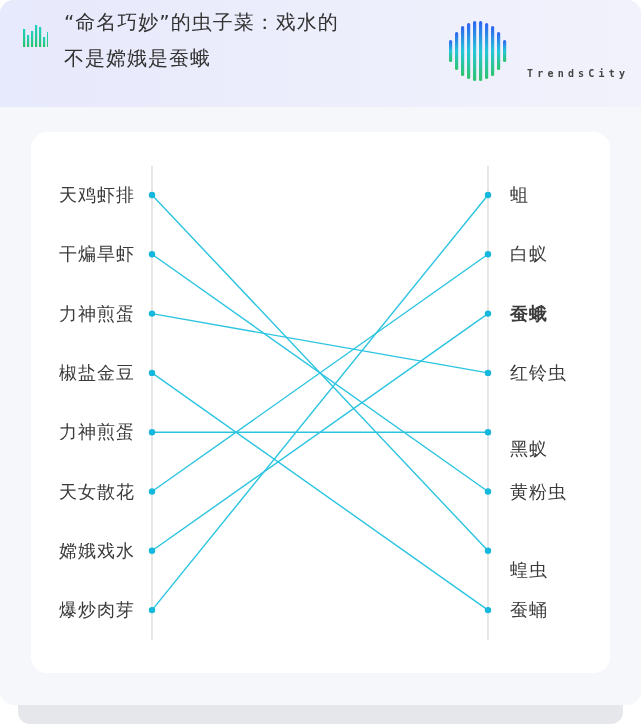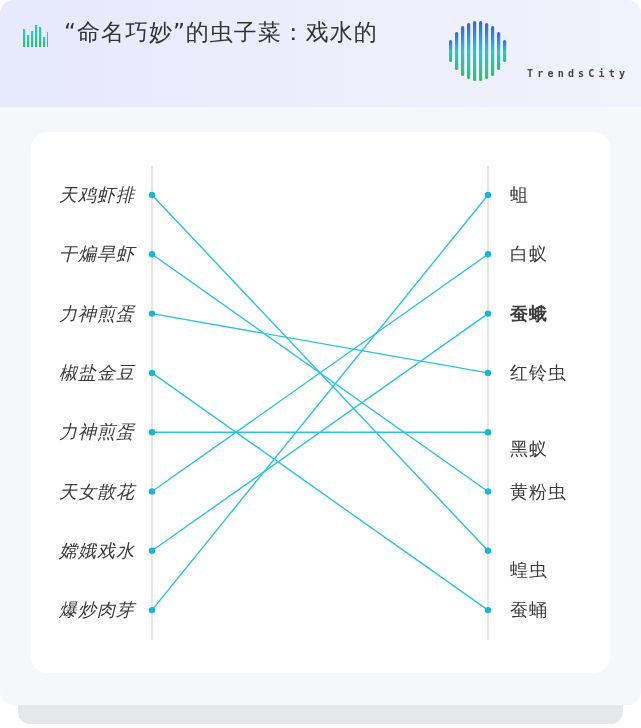--- a/index.html
+++ b/index.html
@@ -44,23 +44,23 @@
     .header-icon {
       position: absolute;
       left: 22px;
       top: 23px;
       width: 26px;
       height: 26px;
     }
     .title {
       position: absolute;
       left: 64px;
-      top: 14px;
+      top: 4px;
       width: 370px;
-      font-size: 23px;
+      font-size: 20px;
       line-height: 36px;
       color: #333333;
       letter-spacing: 1px;
     }
     .logo {
       position: absolute;
       left: 447px;
       top: 18px;
       width: 180px;
       height: 70px;
@@ -110,21 +110,20 @@
       position: absolute;
       font-size: 18px;
       line-height: 22px;
       color: #3a3a3a;
       white-space: nowrap;
       letter-spacing: 1px;
     }
     .label-left {
       left: 59px;
       width: 80px;
-      font-style: italic;
     }
     .label-right {
       left: 510px;
     }
   </style>
 </head>
 <body>
 
 <div class="shadow-strip"></div>
 
@@ -141,20 +140,21 @@
       <rect x="1" y="6" width="2.2" height="18" fill="url(#hg)"></rect>
       <rect x="5" y="12" width="2.2" height="12" fill="url(#hg)"></rect>
       <rect x="9" y="8" width="2.2" height="16" fill="url(#hg)"></rect>
       <rect x="13" y="2" width="2.2" height="22" fill="url(#hg)"></rect>
       <rect x="17" y="4" width="2.2" height="20" fill="url(#hg)"></rect>
       <rect x="21" y="14" width="2.2" height="10" fill="url(#hg)"></rect>
       <rect x="25" y="9" width="1" height="15" fill="url(#hg)"></rect>
     </svg>
     <div class="title">
       <div>“命名巧妙”的虫子菜：戏水的</div>
+      <div>不是嫦娥是蚕蛾</div>
     </div>
 
     <div class="logo">
       <svg class="logo-mark" viewBox="0 0 66 66">
         <defs>
           <linearGradient id="lg" x1="0" y1="0" x2="0" y2="1">
             <stop offset="0" stop-color="#2f62f2"></stop>
             <stop offset="0.5" stop-color="#26c6d8"></stop>
             <stop offset="1" stop-color="#2ec46a"></stop>
           </linearGradient>

